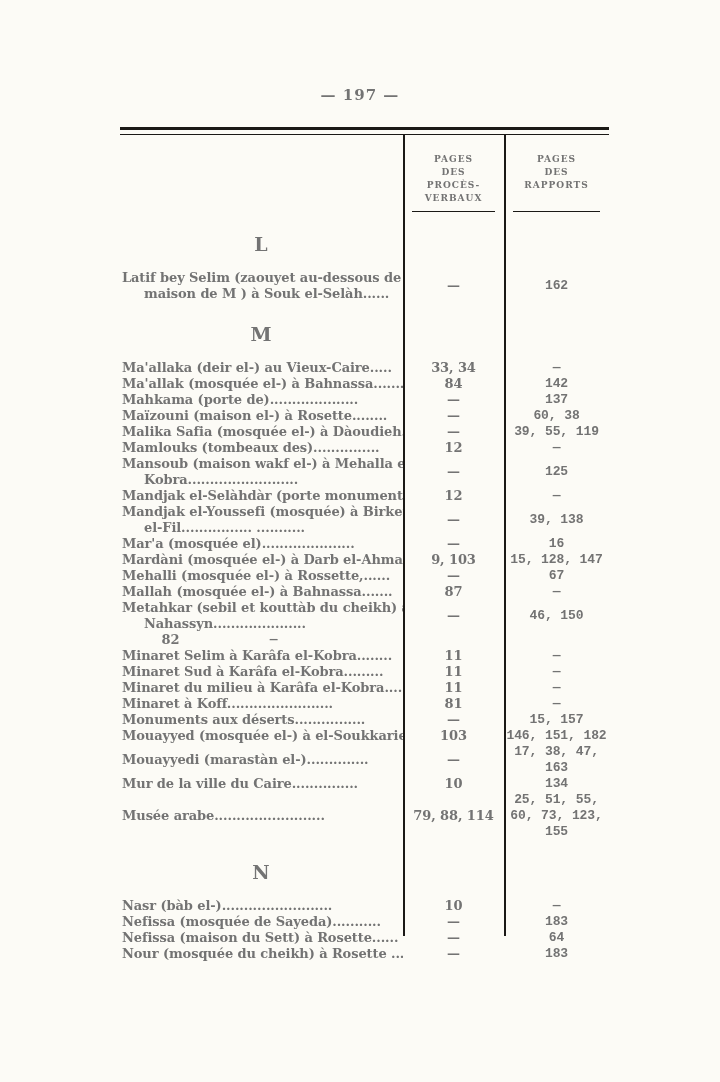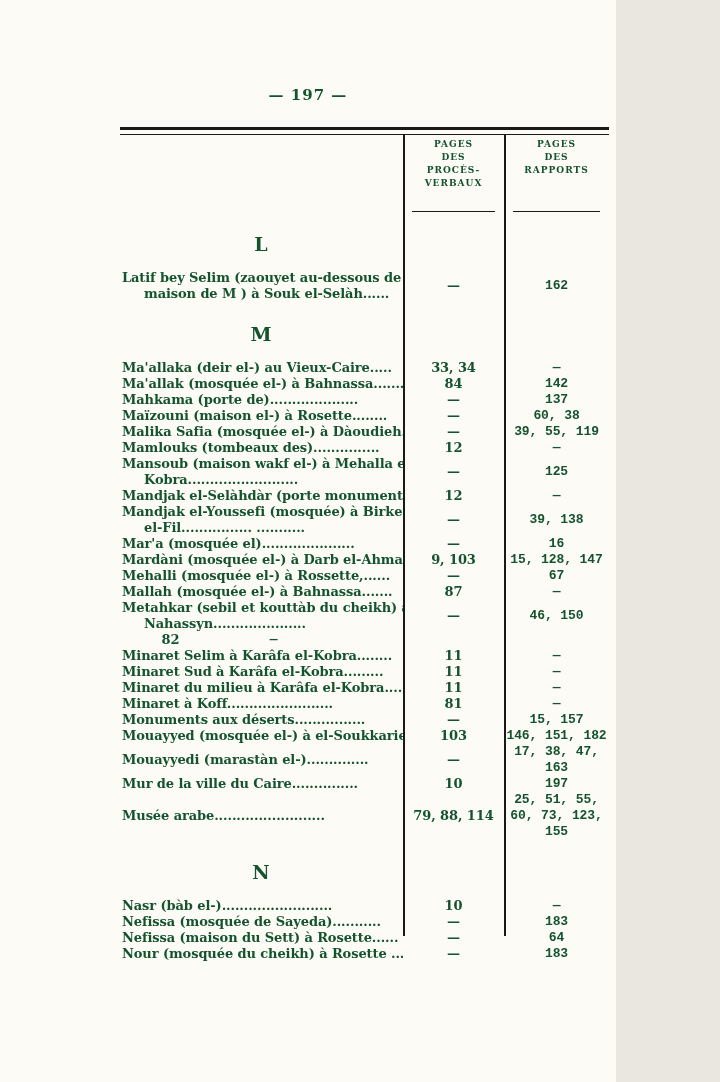--- a/index.html
+++ b/index.html
@@ -3,23 +3,23 @@
 <meta charset="utf-8">
 <style>
   html,body{margin:0;padding:0;}
   body{
     width:720px;height:1082px;
     background:#e9e7e0;
     font-family:"DejaVu Serif","Liberation Serif",serif;
   }
   .page{
     position:relative;
-    width:616px;height:1082px;
+    width:720px;height:1082px;
     background:#fcfbf6;
-    color:#14532d;
+    color:#737373;
     overflow:hidden;
   }
   .page-number{
     position:absolute;
     top:86px;left:0;width:100%;
     text-align:center;
     font-size:15px;font-weight:bold;
     letter-spacing:1px;
   }
   .double-rule{
@@ -44,21 +44,21 @@
     display:flex;
     height:78px;
   }
   .hspacer{width:283px;}
   .hcell{
     position:relative;
     text-align:center;
     font-size:9px;font-weight:bold;
     letter-spacing:1px;
     line-height:13px;
-    padding-top:4px;
+    padding-top:19px;
     box-sizing:border-box;
   }
   .hcell.c1{width:101px;}
   .hcell.c2{width:105px;}
   .hcell .hline{display:block;}
   .hrule{
     position:absolute;bottom:0;left:9px;right:9px;
     border-top:1.5px solid #1b1916;
   }
   .section-letter{
@@ -289,21 +289,21 @@
             <div>Mouayyedi (marastàn el-)..............</div>
           </div>
           <div class="num pv">—</div>
           <div class="num rap">17, 38, 47, 163</div>
         </div>
         <div class="row">
           <div class="lbl">
             <div>Mur de la ville du Caire...............</div>
           </div>
           <div class="num pv">10</div>
-          <div class="num rap">197</div>
+          <div class="num rap">134</div>
         </div>
         <div class="row">
           <div class="lbl">
             <div>Musée arabe.........................</div>
           </div>
           <div class="num pv">79, 88, 114</div>
           <div class="num rap">25, 51, 55, 60, 73, 123, 155</div>
         </div>
         <div class="section-letter">N</div>
         <div class="row">

